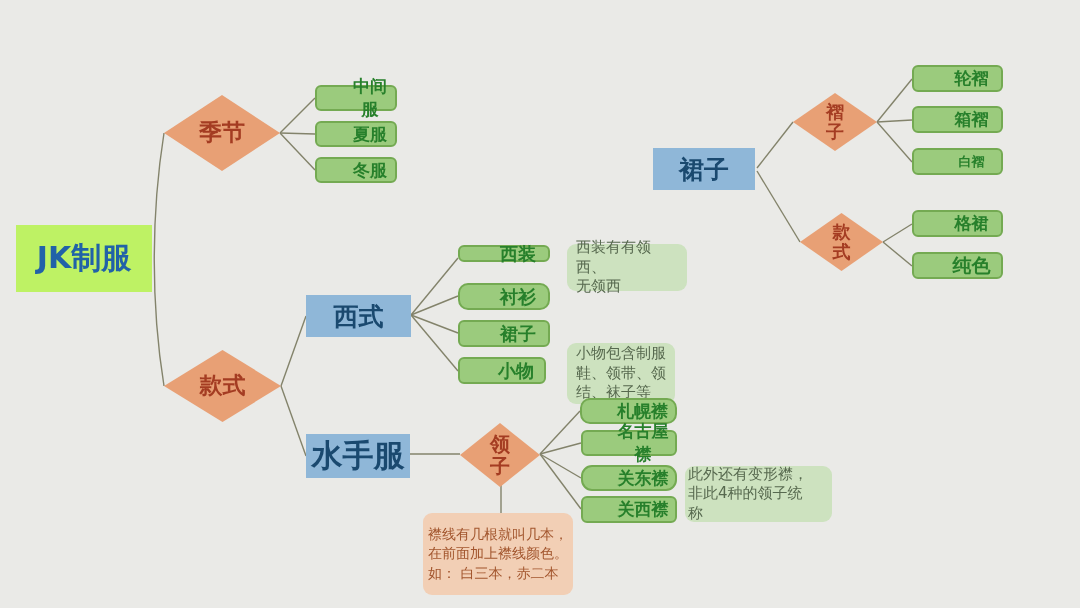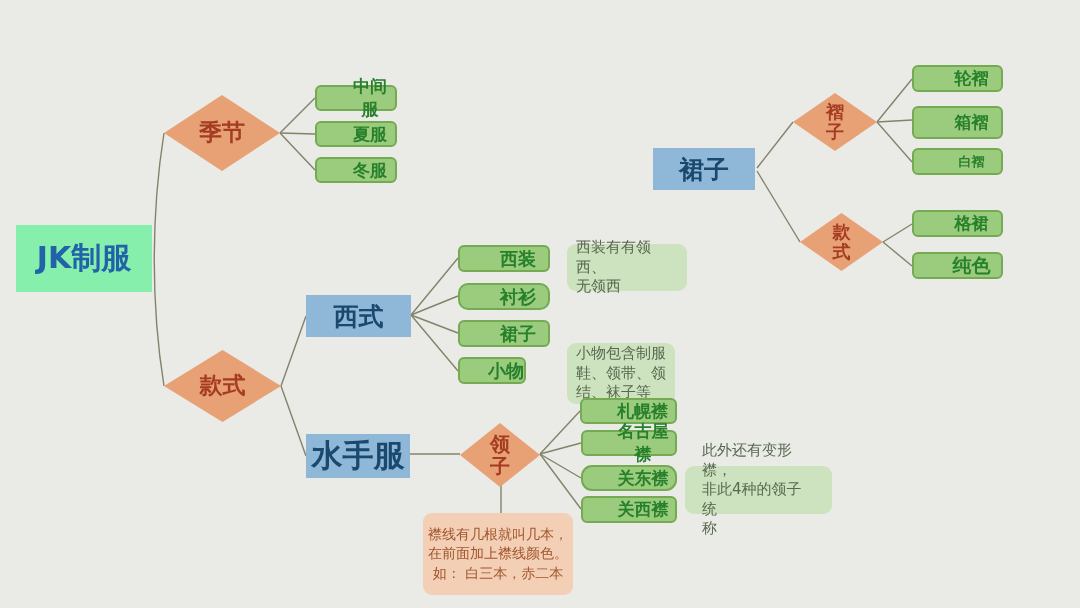--- a/index.html
+++ b/index.html
@@ -8,30 +8,30 @@
     width:1080px;height:608px;
     background:#eaeae7;
     overflow:hidden;
     font-family:"DejaVu Sans","Liberation Sans",sans-serif;
   }
   #links{position:absolute;left:0;top:0;}
   #links path{stroke:#83836b;stroke-width:1.4;fill:none;}
   .node{position:absolute;display:flex;align-items:center;justify-content:center;
         box-sizing:border-box;text-align:center;}
   .blue{background:#8fb7d8;color:#1a496f;font-weight:bold;}
-  .blue-root{background:#86efac;color:#2162a8;font-weight:bold;}
+  .blue-root{background:#bef264;color:#2162a8;font-weight:bold;}
   .green{background:#9bcb7d;border:2px solid #74aa52;border-radius:6px;
          color:#27802b;font-weight:bold;padding-left:28px;}
   .diamond{background:#e8a075;color:#a43c22;font-weight:bold;
            clip-path:polygon(50% 0,100% 50%,50% 100%,0 50%);
            white-space:pre-line;line-height:1.12;}
   .note{position:absolute;box-sizing:border-box;border-radius:9px;
         white-space:pre-line;display:flex;align-items:center;}
   .note-green{background:#cde2bf;color:#57694f;}
-  .note-orange{background:#f2cfb5;color:#a2552d;text-align:center;justify-content:center;}
+  .note-orange{background:#f2cfb5;color:#a2552d;text-align:left;justify-content:center;}
 </style>
 </head>
 <body>
 
 <div id="stage">
 
   <svg id="links" width="1080" height="608" viewBox="0 0 1080 608">
     <path d="M164,133 C151,215 151,305 164,386"></path>
     <path d="M280,133 L315,98"></path>
     <path d="M280,133 L315,134"></path>
@@ -60,53 +60,53 @@
   <div class="node blue-root" style="left:16px;top:225px;width:136px;height:67px;font-size:30px;">JK制服</div>
 
   <div class="node diamond" style="left:164px;top:95px;width:116px;height:76px;font-size:23px;">季节</div>
   <div class="node green" style="left:315px;top:85px;width:82px;height:26px;font-size:17px;">中间服</div>
   <div class="node green" style="left:315px;top:121px;width:82px;height:26px;font-size:17px;">夏服</div>
   <div class="node green" style="left:315px;top:157px;width:82px;height:26px;font-size:17px;">冬服</div>
 
   <div class="node diamond" style="left:164px;top:350px;width:117px;height:72px;font-size:23px;">款式</div>
 
   <div class="node blue" style="left:306px;top:295px;width:105px;height:42px;font-size:25px;">西式</div>
-  <div class="node green" style="left:458px;top:245px;width:92px;height:27px;font-size:18px;">西装</div>
+  <div class="node green" style="left:458px;top:245px;width:92px;height:17px;font-size:18px;">西装</div>
   <div class="node green" style="left:458px;top:283px;width:92px;height:27px;font-size:18px;border-radius:10px;">衬衫</div>
   <div class="node green" style="left:458px;top:320px;width:92px;height:27px;font-size:18px;">裙子</div>
-  <div class="node green" style="left:458px;top:357px;width:68px;height:27px;font-size:18px;">小物</div>
+  <div class="node green" style="left:458px;top:357px;width:88px;height:27px;font-size:18px;">小物</div>
 
   <div class="note note-green" style="left:567px;top:244px;width:120px;height:47px;padding:8px 9px;font-size:15px;line-height:1.3;">西装有有领西、
 无领西</div>
   <div class="note note-green" style="left:567px;top:343px;width:108px;height:61px;padding:16px 9px;font-size:15px;line-height:1.3;">小物包含制服
 鞋、领带、领
 结、袜子等</div>
 
   <div class="node blue" style="left:306px;top:434px;width:104px;height:44px;font-size:31px;">水手服</div>
   <div class="node diamond" style="left:460px;top:423px;width:80px;height:64px;font-size:20px;">领
 子</div>
 
-  <div class="node green" style="left:580px;top:398px;width:97px;height:26px;font-size:17px;">札幌襟</div>
+  <div class="node green" style="left:580px;top:398px;width:97px;height:26px;font-size:17px;border-radius:10px;">札幌襟</div>
   <div class="node green" style="left:581px;top:430px;width:96px;height:26px;font-size:17px;">名古屋襟</div>
   <div class="node green" style="left:581px;top:465px;width:96px;height:26px;font-size:17px;border-radius:11px;">关东襟</div>
   <div class="node green" style="left:581px;top:496px;width:96px;height:27px;font-size:17px;">关西襟</div>
 
-  <div class="note note-green" style="left:685px;top:466px;width:147px;height:48px;padding:4px 17px;font-size:15px;line-height:1.3;">此外还有变形襟，
+  <div class="note note-green" style="left:685px;top:466px;width:147px;height:56px;padding:4px 3px;font-size:15px;line-height:1.3;">此外还有变形襟，
 非此4种的领子统
 称</div>
   <div class="note note-orange" style="left:423px;top:513px;width:150px;height:82px;padding:6px 5px;font-size:14px;line-height:1.4;">襟线有几根就叫几本，
 在前面加上襟线颜色。
 如： 白三本，赤二本</div>
 
   <div class="node blue" style="left:653px;top:148px;width:102px;height:42px;font-size:25px;">裙子</div>
 
   <div class="node diamond" style="left:793px;top:93px;width:84px;height:58px;font-size:18px;">褶
 子</div>
   <div class="node green" style="left:912px;top:65px;width:91px;height:27px;font-size:17px;">轮褶</div>
-  <div class="node green" style="left:912px;top:106px;width:91px;height:33px;font-size:17px;">箱褶</div>
+  <div class="node green" style="left:912px;top:106px;width:91px;height:27px;font-size:17px;">箱褶</div>
   <div class="node green" style="left:912px;top:148px;width:91px;height:27px;font-size:13px;">白褶</div>
 
   <div class="node diamond" style="left:800px;top:213px;width:83px;height:58px;font-size:18px;">款
 式</div>
   <div class="node green" style="left:912px;top:210px;width:91px;height:27px;font-size:17px;">格裙</div>
   <div class="node green" style="left:912px;top:252px;width:91px;height:27px;font-size:19px;">纯色</div>
 
 </div>
 
 </body></html>

